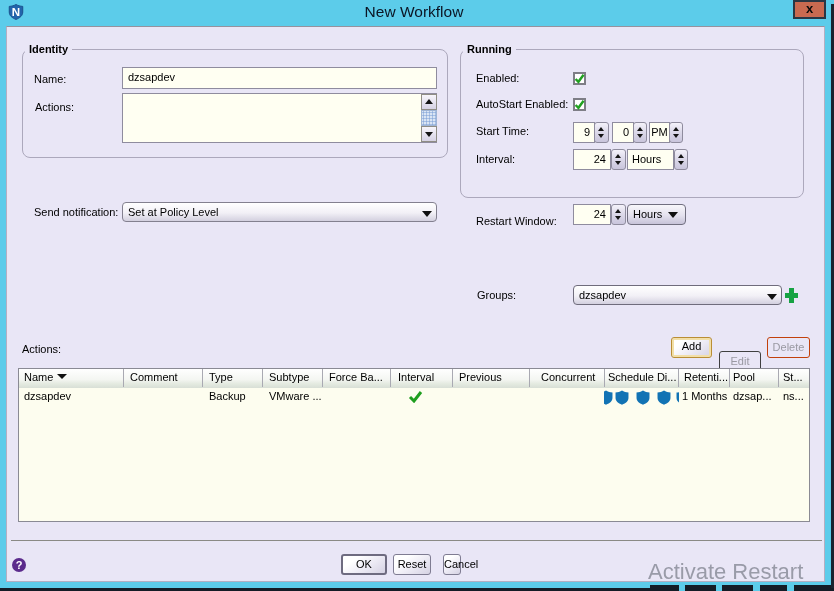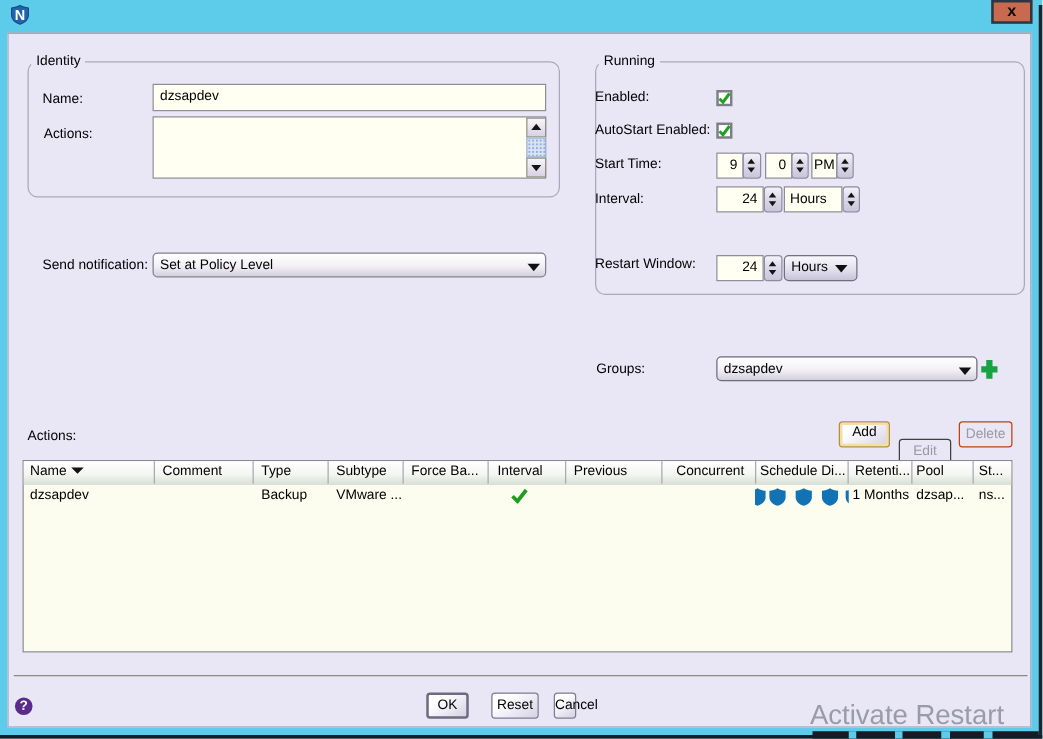--- a/index.html
+++ b/index.html
@@ -1,38 +1,39 @@
 <!DOCTYPE html>
 <html><head><meta charset="utf-8"><style>
 *{margin:0;padding:0;box-sizing:border-box}
 html,body{width:834px;height:591px;overflow:hidden}
 #r{position:relative;width:834px;height:591px;background:#5CCCEA;font-family:"Liberation Sans",sans-serif}
 .ab{position:absolute}
 .lb{position:absolute;font-size:11px;color:#000;white-space:nowrap;line-height:13px}
 .grp{position:absolute;border:1px solid #ACA8BC;border-radius:8px}
-.leg{position:absolute;top:-7px;left:2px;font-size:11px;font-weight:normal;color:#000;background:#E9E6F6;padding:0 4px;white-space:nowrap;line-height:13px}
+.leg{position:absolute;top:-7px;left:2px;font-size:11px;font-weight:bold;color:#000;background:#E9E6F6;padding:0 4px;white-space:nowrap;line-height:13px}
 .nb{position:absolute;background:#FFFFF2;border:1px solid #8F8C9E;font-size:11px;line-height:19px;white-space:nowrap}
 .sb{position:absolute;width:15px;height:21px;border:1px solid #8F8C9E;border-radius:3px;background:linear-gradient(180deg,#F4F2FA 0%,#DDDAEA 45%,#C9C5DC 100%)}
 .sb i{position:absolute;left:50%;margin-left:-3.5px;width:0;height:0;border-left:3.5px solid transparent;border-right:3.5px solid transparent}
 .sb .u{top:4px;border-bottom:4.5px solid #141414}
 .sb .d{bottom:4px;border-top:4.5px solid #141414}
 .cb{position:absolute;width:13px;height:13px;background:#fff;border:2px solid #7E7E86}
 .combo{position:absolute;border:1px solid #83808F;background:linear-gradient(180deg,#FFFFFF 0%,#F2F0F6 55%,#D3D0DF 100%);font-size:11px;line-height:18px;padding-left:5px;border-radius:4px;white-space:nowrap}
 .car{position:absolute;width:0;height:0;border-left:5px solid transparent;border-right:5px solid transparent;border-top:6px solid #101010}
 .btn{position:absolute;border:1px solid #7F7C92;border-radius:3px;background:linear-gradient(145deg,#FFFFFF 25%,#EFEDF6 55%,#D5D2E3 100%);font-size:11px;color:#000;text-align:center;line-height:18px}
 .hsep{position:absolute;width:1px;background:#A9A9B2;top:369px;height:18px}
 .hl{position:absolute;top:371px;font-size:11px;color:#000;white-space:nowrap;line-height:12px}
 .rl{position:absolute;top:390px;font-size:11px;color:#000;white-space:nowrap;line-height:12px}
 .shield{position:absolute;top:390px;width:14px;height:15px}
 </style></head>
 <body>
 <div id="r">
 
 <div class="ab" style="left:6px;top:26px;width:819px;height:556px;background:#E9E6F6;border:1px solid #B3AFC2;border-top:1px solid #96929E"></div>
 
+<div class="ab" style="left:0;top:3px;width:828px;text-align:center;font-size:15.5px;color:#0B1524">New Workflow</div>
 <svg class="ab" style="left:8px;top:4px" width="16" height="16" viewBox="0 0 18 18">
   <path d="M9 0.5 C11 1.8 13.8 2.5 16.6 2.7 L16.6 9 C16.6 13 13.6 15.6 9 17.4 C4.4 15.6 1.4 13 1.4 9 L1.4 2.7 C4.2 2.5 7 1.8 9 0.5 Z" fill="#2264AC" stroke="#174B86" stroke-width="1"></path>
   <text x="9" y="13.5" text-anchor="middle" font-family="Liberation Sans" font-weight="bold" font-size="13" fill="#fff">N</text>
 </svg>
 <div class="ab" style="left:793px;top:0;width:33px;height:19px;background:#C96A50;border:2px solid #2A3744;color:#0a0a0a;font-size:13px;font-weight:bold;text-align:center;line-height:14px">x</div>
 
 <div class="ab" style="left:831px;top:4px;width:3px;height:587px;background:#1A2530"></div>
 <div class="ab" style="left:0;top:588px;width:834px;height:3px;background:#141C26"></div>
 <div class="ab" style="left:650px;top:585px;width:181px;height:6px;background:#141C26"></div>
 <div class="ab" style="left:679px;top:585px;width:6px;height:6px;background:#5CCCEA"></div>
@@ -54,21 +55,21 @@
       </div>
   <div class="ab" style="left:0;top:16px;width:16px;height:16px;border:1px solid #9FB4D4;background-color:#DAE5F4;background-image:radial-gradient(circle at 1.5px 1.5px,#8FAEDC 0.9px,rgba(0,0,0,0) 1.2px);background-size:3px 3px"></div>
   <div class="ab" style="left:0;top:32px;width:16px;height:16px;border:1px solid #8F8D85;background:linear-gradient(180deg,#F7F5FB,#D6D2E4)">
         <i style="position:absolute;left:3px;top:5px;width:0;height:0;border-left:4px solid transparent;border-right:4px solid transparent;border-top:5px solid #141414"></i>
       </div>
 </div>
 
 <div class="lb" style="left:34px;top:206px">Send notification:</div>
 <div class="combo" style="left:122px;top:202px;width:315px;height:20px">Set at Policy Level<i class="car" style="right:4px;top:8px"></i></div>
 
-<div class="grp" style="left:476px;top:49px;width:344px;height:187px">
+<div class="grp" style="left:460px;top:49px;width:344px;height:149px">
       <span class="leg">Running</span>
     </div>
 <div class="lb" style="left:476px;top:72px">Enabled:</div>
 <div class="cb" style="left:573px;top:72px">
       <svg width="11" height="11" viewBox="0 0 11 11" style="position:absolute;left:-1px;top:-1px">
         <path d="M1.6 6 L4.4 8.8 L9.6 1.8" fill="none" stroke="#21A121" stroke-width="2.4"></path>
       </svg>
     </div>
 <div class="lb" style="left:476px;top:98px">AutoStart Enabled:</div>
 <div class="cb" style="left:573px;top:98px">
@@ -99,21 +100,21 @@
 <div class="sb" style="left:611px;top:149px">
       <i class="u"></i>
       <i class="d"></i>
     </div>
 <div class="nb" style="left:627px;top:149px;width:47px;height:21px;padding-left:4px">Hours</div>
 <div class="sb" style="left:674px;top:149px;width:14px">
       <i class="u"></i>
       <i class="d"></i>
     </div>
 
-<div class="lb" style="left:476px;top:205px">Restart Window:</div>
+<div class="lb" style="left:476px;top:215px">Restart Window:</div>
 <div class="nb" style="left:573px;top:204px;width:38px;height:21px;text-align:right;padding-right:4px">24</div>
 <div class="sb" style="left:611px;top:204px">
       <i class="u"></i>
       <i class="d"></i>
     </div>
 <div class="ab" style="left:627px;top:204px;width:59px;height:21px;border:1px solid #716F80;border-radius:4px;background:linear-gradient(180deg,#F8F7FB 0%,#E4E1EE 55%,#C7C3D9 100%);font-size:11px;line-height:19px;padding-left:5px">Hours<i class="car" style="right:7px;top:7px;border-left-width:5.5px;border-right-width:5.5px"></i></div>
 
 <div class="lb" style="left:477px;top:289px">Groups:</div>
 <div class="combo" style="left:573px;top:285px;width:209px;height:20px;border:1px solid #6F6C7C">dzsapdev<i class="car" style="right:4px;top:8px"></i></div>
 <div class="ab" style="left:785px;top:288px;width:13px;height:15px">
@@ -173,18 +174,18 @@
       </svg></div>
 <div class="shield" style="left:676px;width:3px;overflow:hidden"><svg width="14" height="15" viewBox="0 0 16 17">
         <path d="M8 0.5 C10 1.9 12.8 2.7 15.4 2.9 L15.4 8.8 C15.4 12.6 12.5 15.1 8 16.7 C3.5 15.1 0.6 12.6 0.6 8.8 L0.6 2.9 C3.2 2.7 6 1.9 8 0.5 Z" fill="#1273B4"></path>
       </svg></div>
 <div class="rl" style="left:682px">1 Months</div>
 <div class="rl" style="left:733px">dzsap...</div>
 <div class="rl" style="left:783px">ns...</div>
 
 <div class="ab" style="left:11px;top:540px;width:811px;height:1px;background:#8A8A85"></div>
 <div class="ab" style="left:12px;top:558px;width:14px;height:14px;border-radius:50%;background:#5B2B8C;color:#fff;font-size:11px;font-weight:bold;text-align:center;line-height:14px">?</div>
-<div class="btn" style="left:341px;top:554px;width:34px;height:21px;border:2px solid #6E6B80;line-height:16px">OK</div>
+<div class="btn" style="left:341px;top:554px;width:46px;height:21px;border:2px solid #6E6B80;line-height:16px">OK</div>
 <div class="btn" style="left:393px;top:554px;width:38px;height:21px">Reset</div>
 <div class="btn" style="left:443px;top:554px;width:18px;height:21px">Cancel</div>
 
 <div class="ab" style="left:648px;top:559px;font-size:22px;color:rgba(88,92,104,0.55);white-space:nowrap">Activate Restart</div>
 
 </div>
 </body></html>

